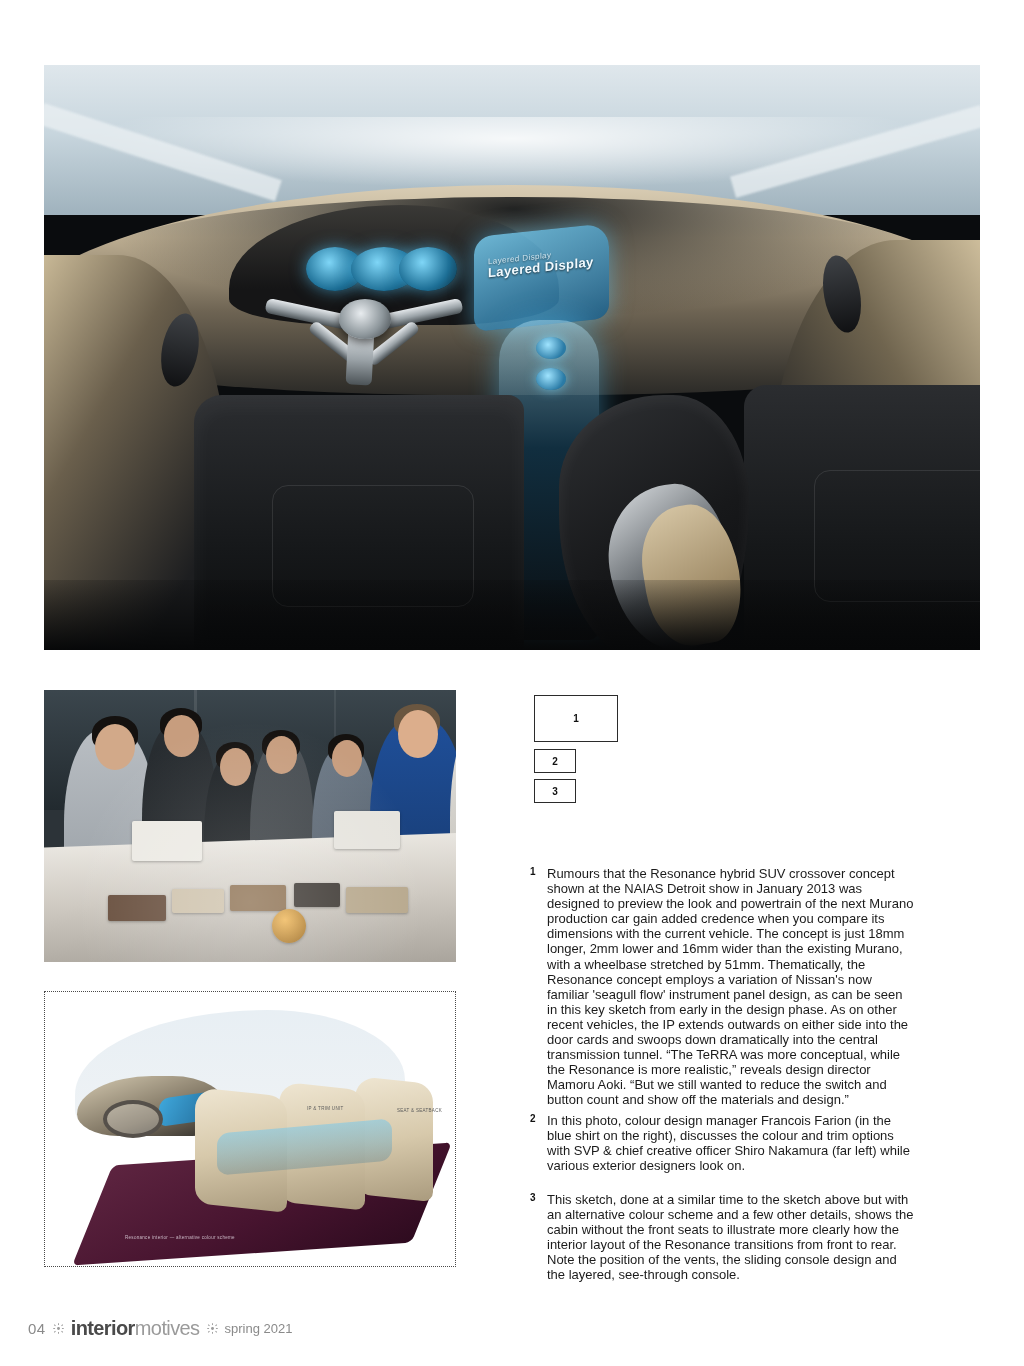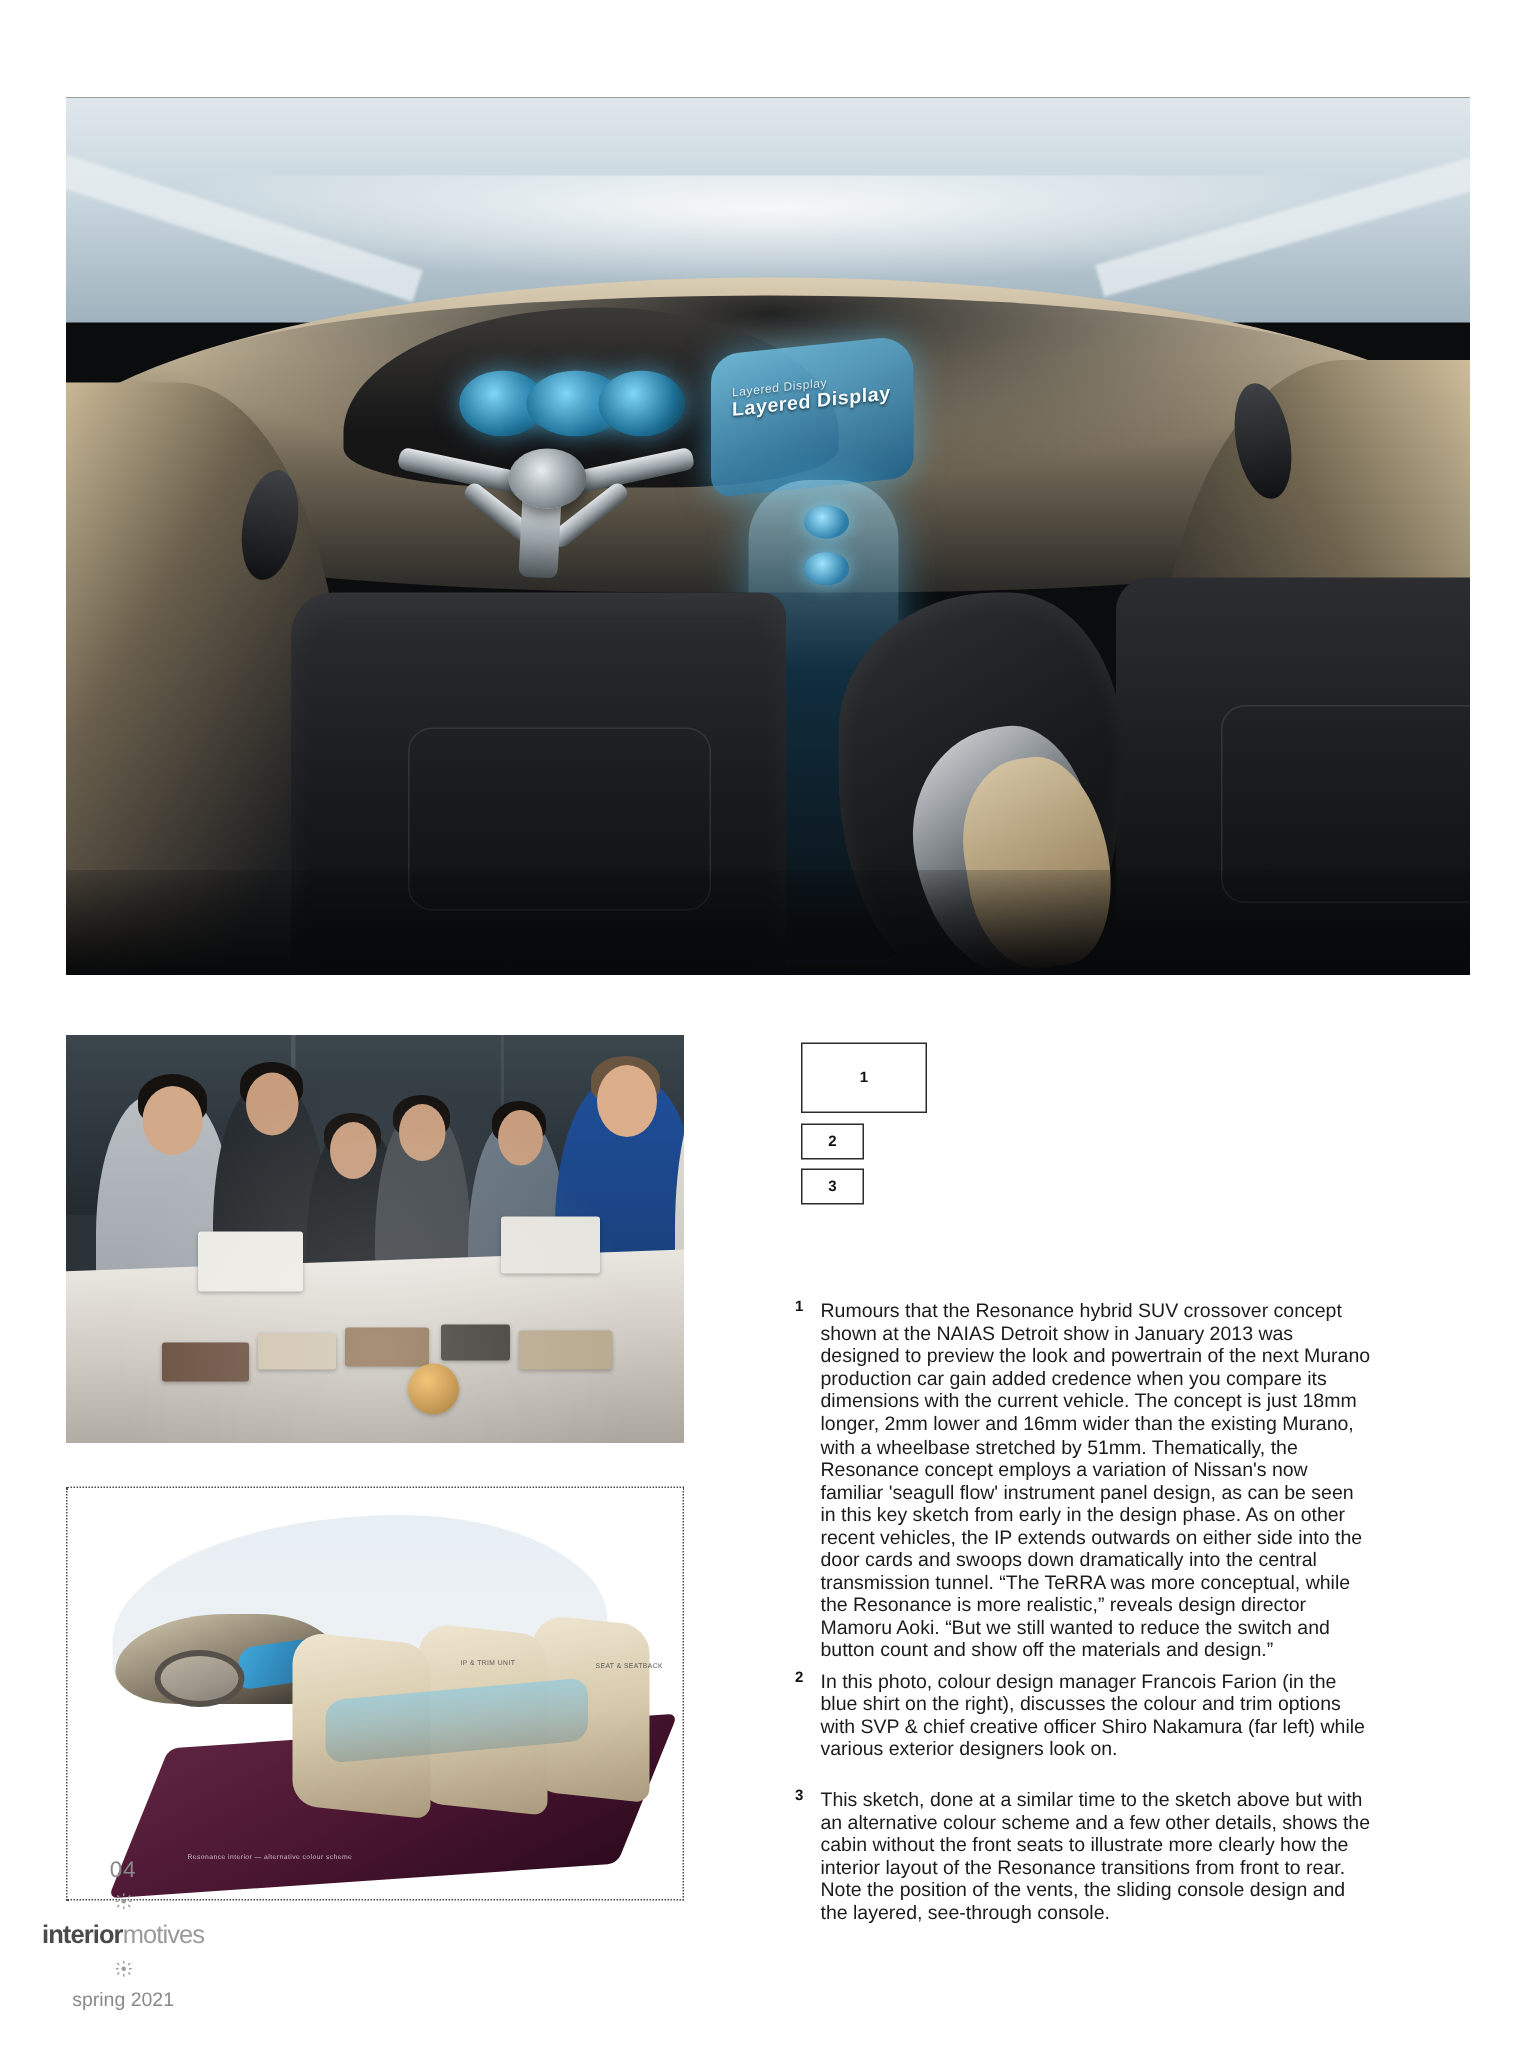--- a/index.html
+++ b/index.html
@@ -380,29 +380,28 @@
   
   .footer {
     position: absolute;
     left: 28px;
     bottom: 26px;
     display: flex;
     align-items: center;
     gap: 7px;
     color: #8a8a8a;
     font-size: 15px;
-    flex-direction: column;
   }
   .folio {
     font-size: 15px;
     color: #8a8a8a;
     letter-spacing: 0.5px;
   }
   .brand {
-    font-size: 17px;
+    font-size: 20px;
     letter-spacing: -0.6px;
   }
   .brand b { color: #4a4a4a; font-weight: bold; }
   .brand span { color: #9a9a9a; font-weight: normal; }
   .gear {
     display: inline-block;
     width: 11px; height: 11px;
     position: relative;
   }
   .gear svg { display: block; }

